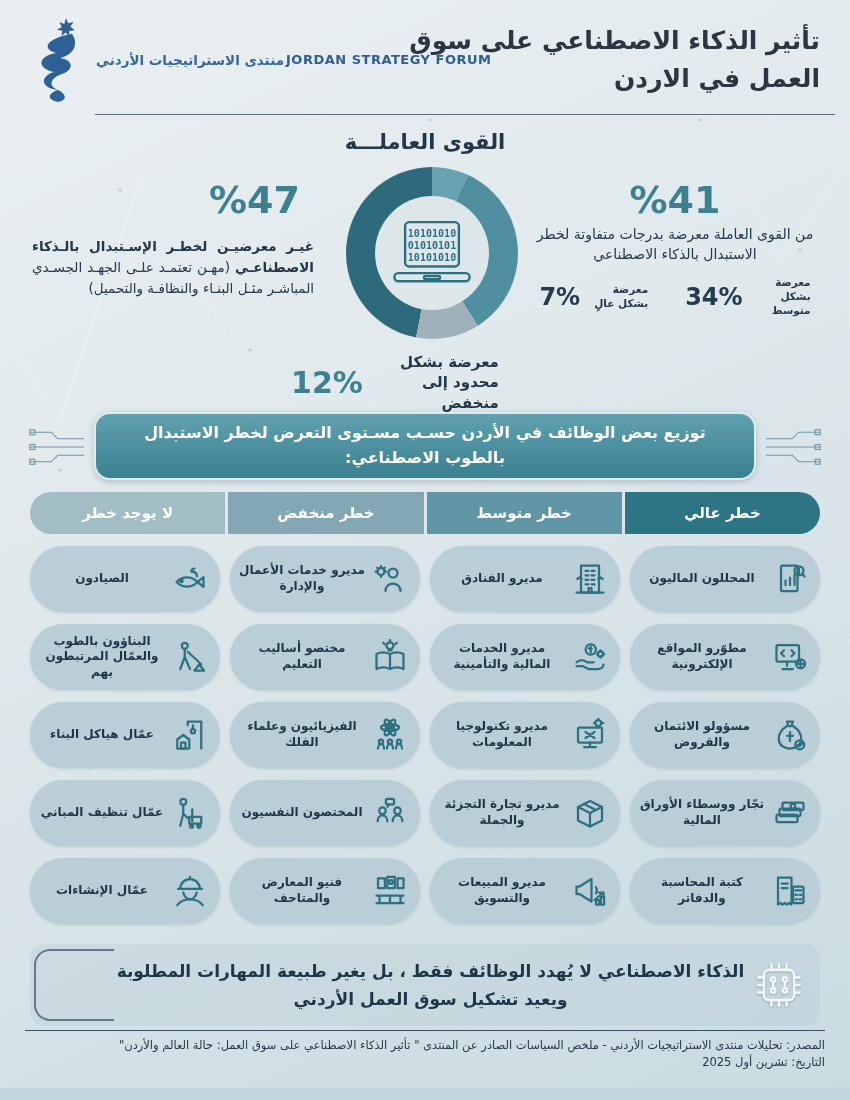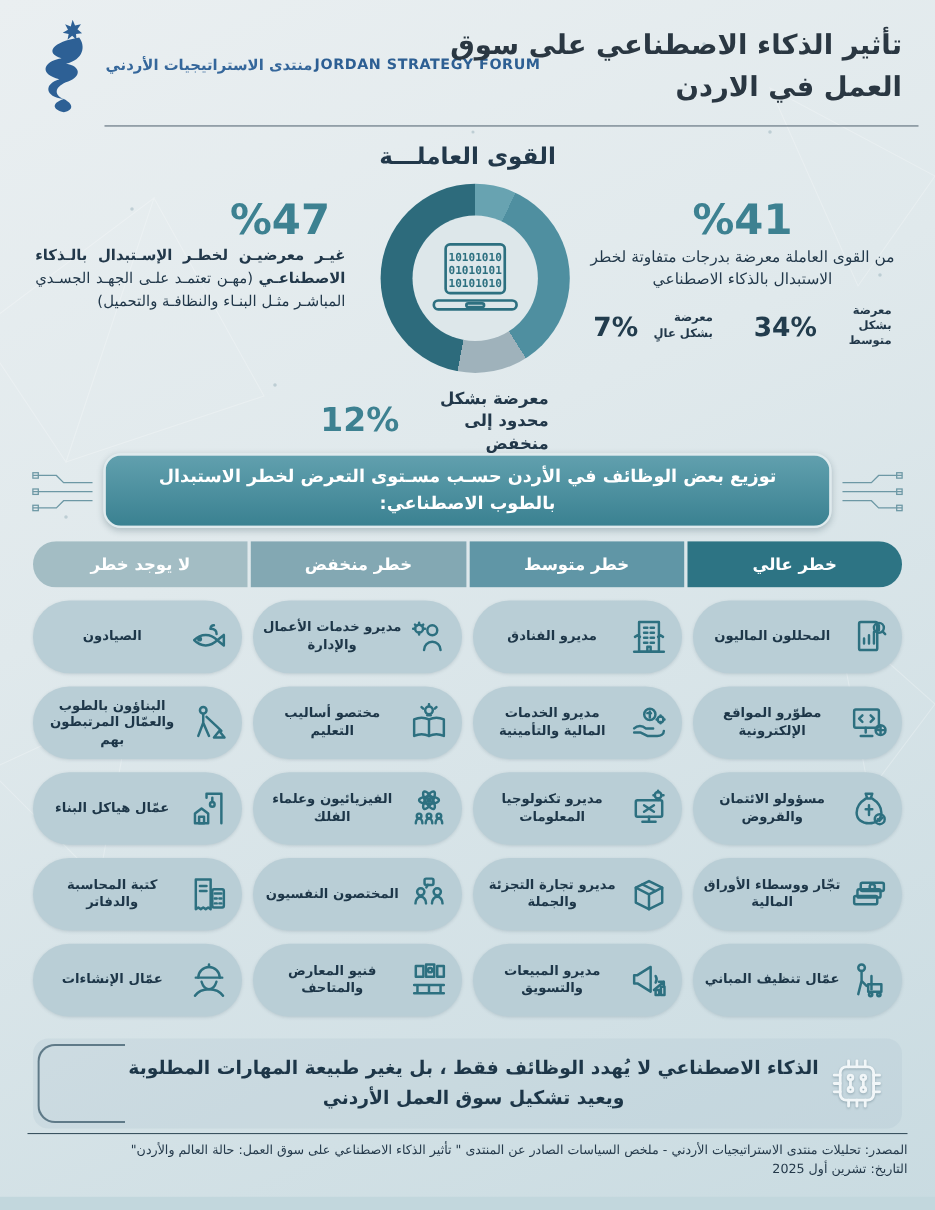--- a/index.html
+++ b/index.html
@@ -24,21 +24,21 @@
                  font-size:21px;font-weight:800;color:#22384a}
   .donut{position:absolute;left:346px;top:167px;width:172px;height:172px;border-radius:50%;
          background:conic-gradient(#68a3b1 0deg 25.2deg,#4f8fa0 25.2deg 147.6deg,#9fb2bb 147.6deg 190.8deg,#2d6b7c 190.8deg 360deg);}
   .donut::after{content:"";position:absolute;inset:29px;border-radius:50%;background:#dde7ea}
   .donut-center{position:absolute;left:50%;top:50%;transform:translate(-50%,-50%);color:#2d7080;z-index:2}
   .stat41{position:absolute;top:180px;right:10px;width:330px;text-align:center}
   .stat47{position:absolute;top:180px;left:32px;width:282px}
   .big-num{font-size:38px;font-weight:800;color:#3d8191;line-height:1.1}
   .stat47 .big-num{text-align:right;padding-right:14px}
   .stat41 .desc{font-size:14px;font-weight:400;line-height:1.45;margin-top:2px}
-  .stat47 .body{font-size:13.5px;line-height:1.55;text-align:justify;margin-top:0}
+  .stat47 .body{font-size:13.5px;line-height:1.55;text-align:justify;margin-top:14px}
   .stat47 .lead{font-weight:800}
   .sub-row{display:flex;justify-content:center;gap:37px;margin-top:12px}
   .spair{display:flex;align-items:center;gap:6px}
   .snum{font-size:24px;font-weight:800;color:#223c4d}
   .slabel{font-size:10.5px;font-weight:700;width:62px;text-align:right;line-height:1.3}
   .stat12{position:absolute;top:352px;left:240px;width:310px;display:flex;justify-content:center;align-items:center;gap:8px}
   .stat12 .num{font-size:30px;font-weight:800;color:#3d8191}
   .stat12 .lbl{font-size:15px;font-weight:800;width:128px;text-align:right;line-height:1.35}
   
   .banner{position:absolute;top:412px;left:94px;right:94px;height:64px;border-radius:16px;
@@ -456,33 +456,33 @@
         <span class="cicon">
           <svg class="i">
             <use href="#i-psy"></use>
           </svg>
         </span>
         <span class="clabel">المختصون النفسيون</span>
       </div>
     <div class="card">
         <span class="cicon">
           <svg class="i">
+            <use href="#i-clean"></use>
+          </svg>
+        </span>
+        <span class="clabel">عمّال تنظيف المباني</span>
+      </div>
+
+    <div class="card">
+        <span class="cicon">
+          <svg class="i">
             <use href="#i-ledger"></use>
           </svg>
         </span>
         <span class="clabel">كتبة المحاسبة والدفاتر</span>
-      </div>
-
-    <div class="card">
-        <span class="cicon">
-          <svg class="i">
-            <use href="#i-clean"></use>
-          </svg>
-        </span>
-        <span class="clabel">عمّال تنظيف المباني</span>
       </div>
     <div class="card">
         <span class="cicon">
           <svg class="i">
             <use href="#i-mega"></use>
           </svg>
         </span>
         <span class="clabel">مديرو المبيعات والتسويق</span>
       </div>
     <div class="card">

